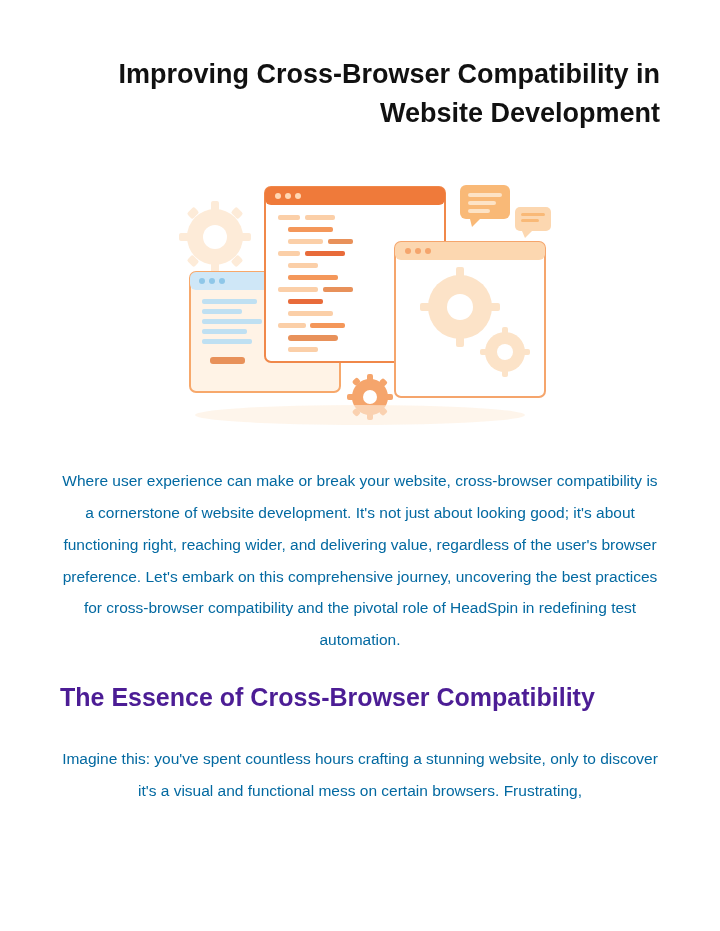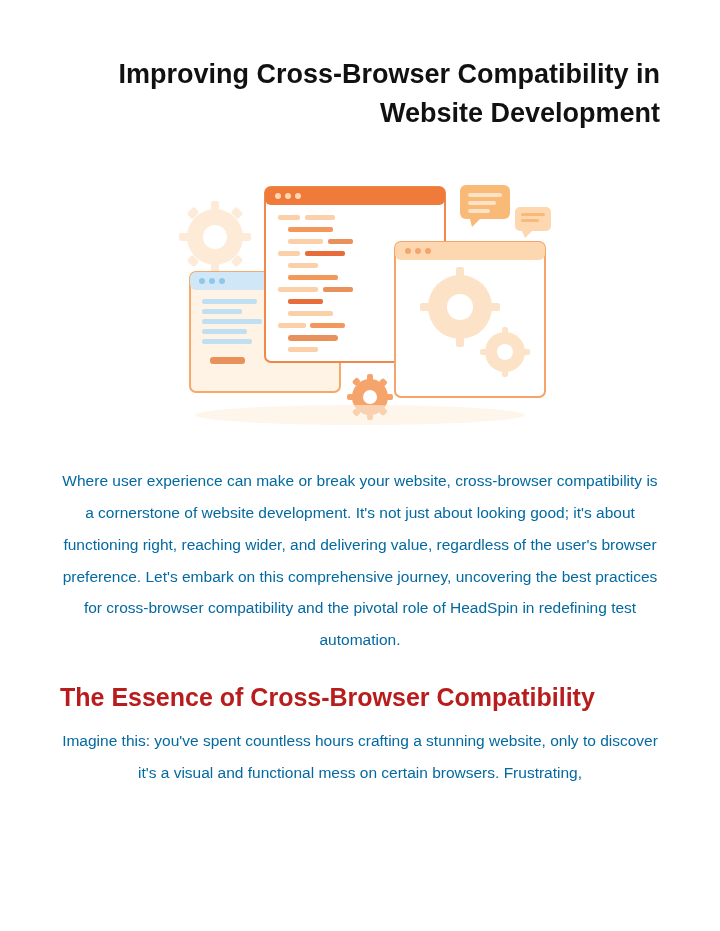--- a/index.html
+++ b/index.html
@@ -30,22 +30,22 @@
     font-size: 15.5px;
     line-height: 2.05;
     color: #0369a1;
     margin-bottom: 24px;
     text-align: center;
   }
   h2.section-heading {
     font-size: 25px;
     font-weight: bold;
     line-height: 1.4;
-    color: #b91c1c;
-    margin-bottom: 10px;
+    color: #4c1d95;
+    margin-bottom: 28px;
   }
 </style>
 </head>
 <body>
 
 <h1 class="article-title">Improving Cross-Browser Compatibility in Website Development</h1>
 
 <div class="hero-illustration">
   <svg viewBox="0 0 400 280">
 

